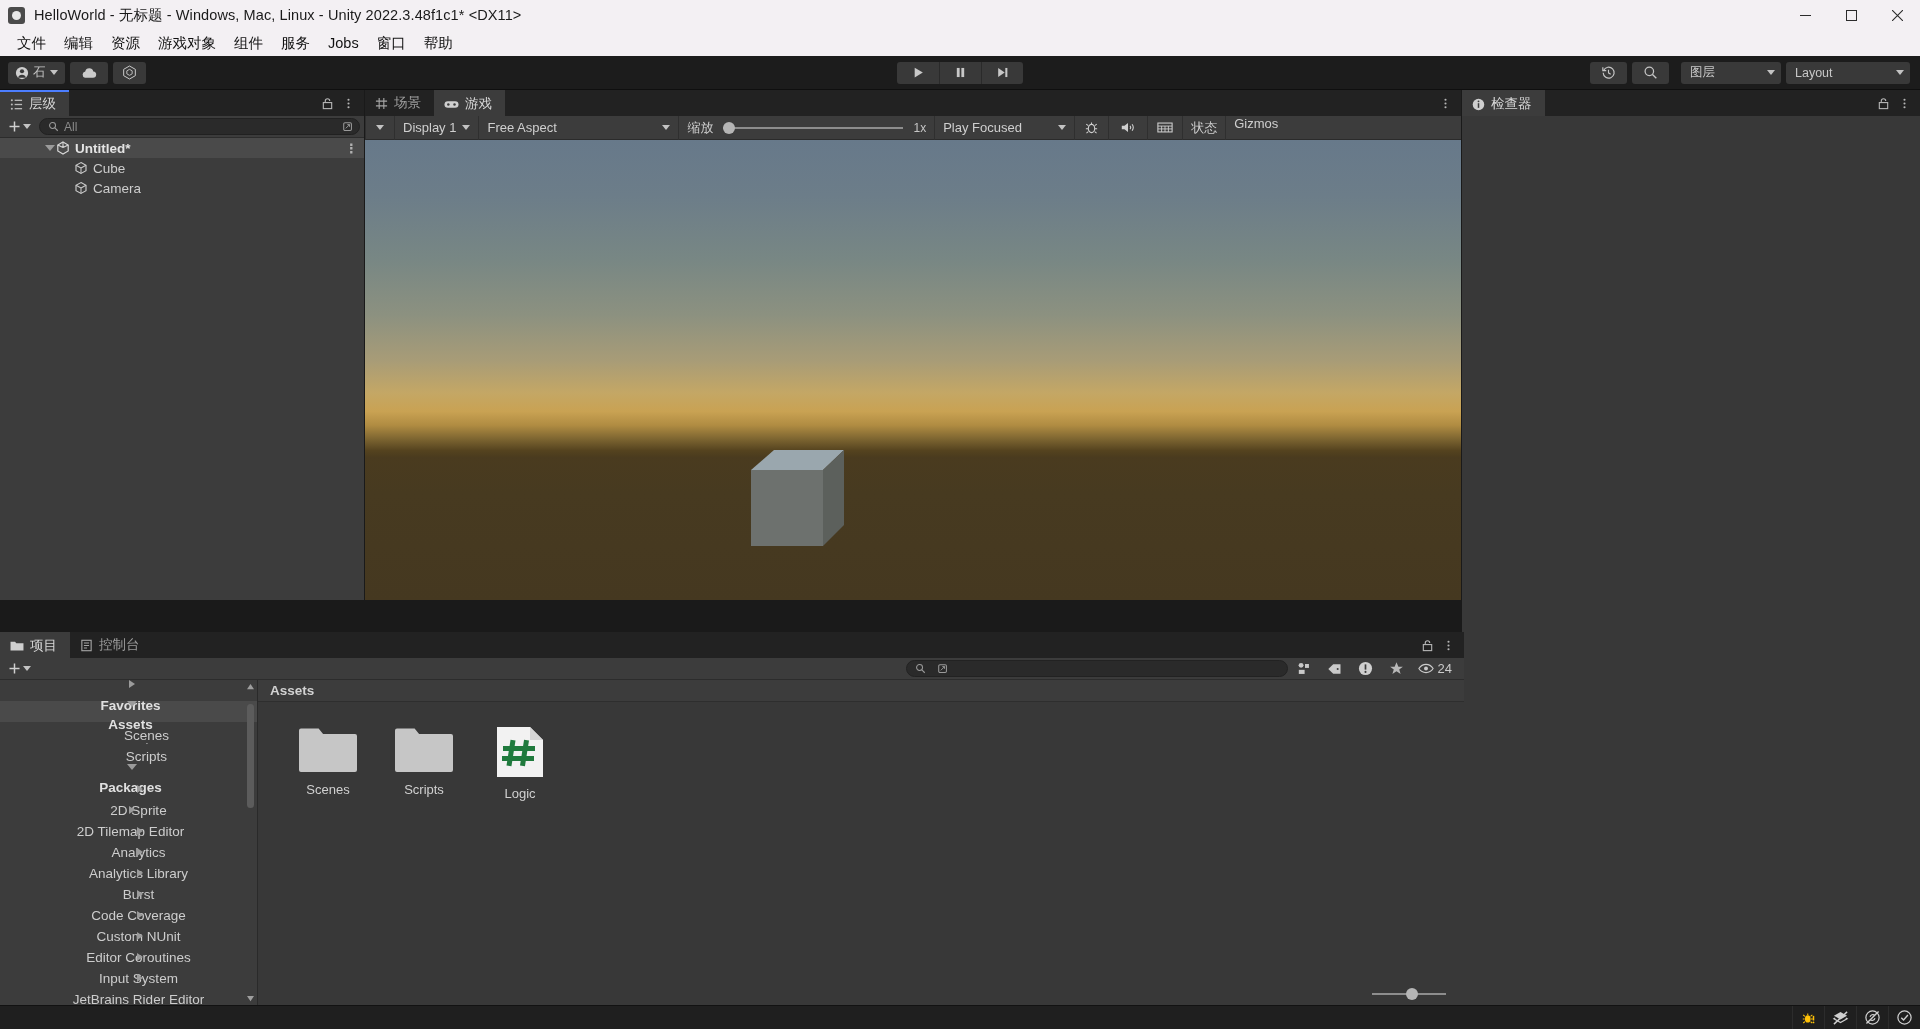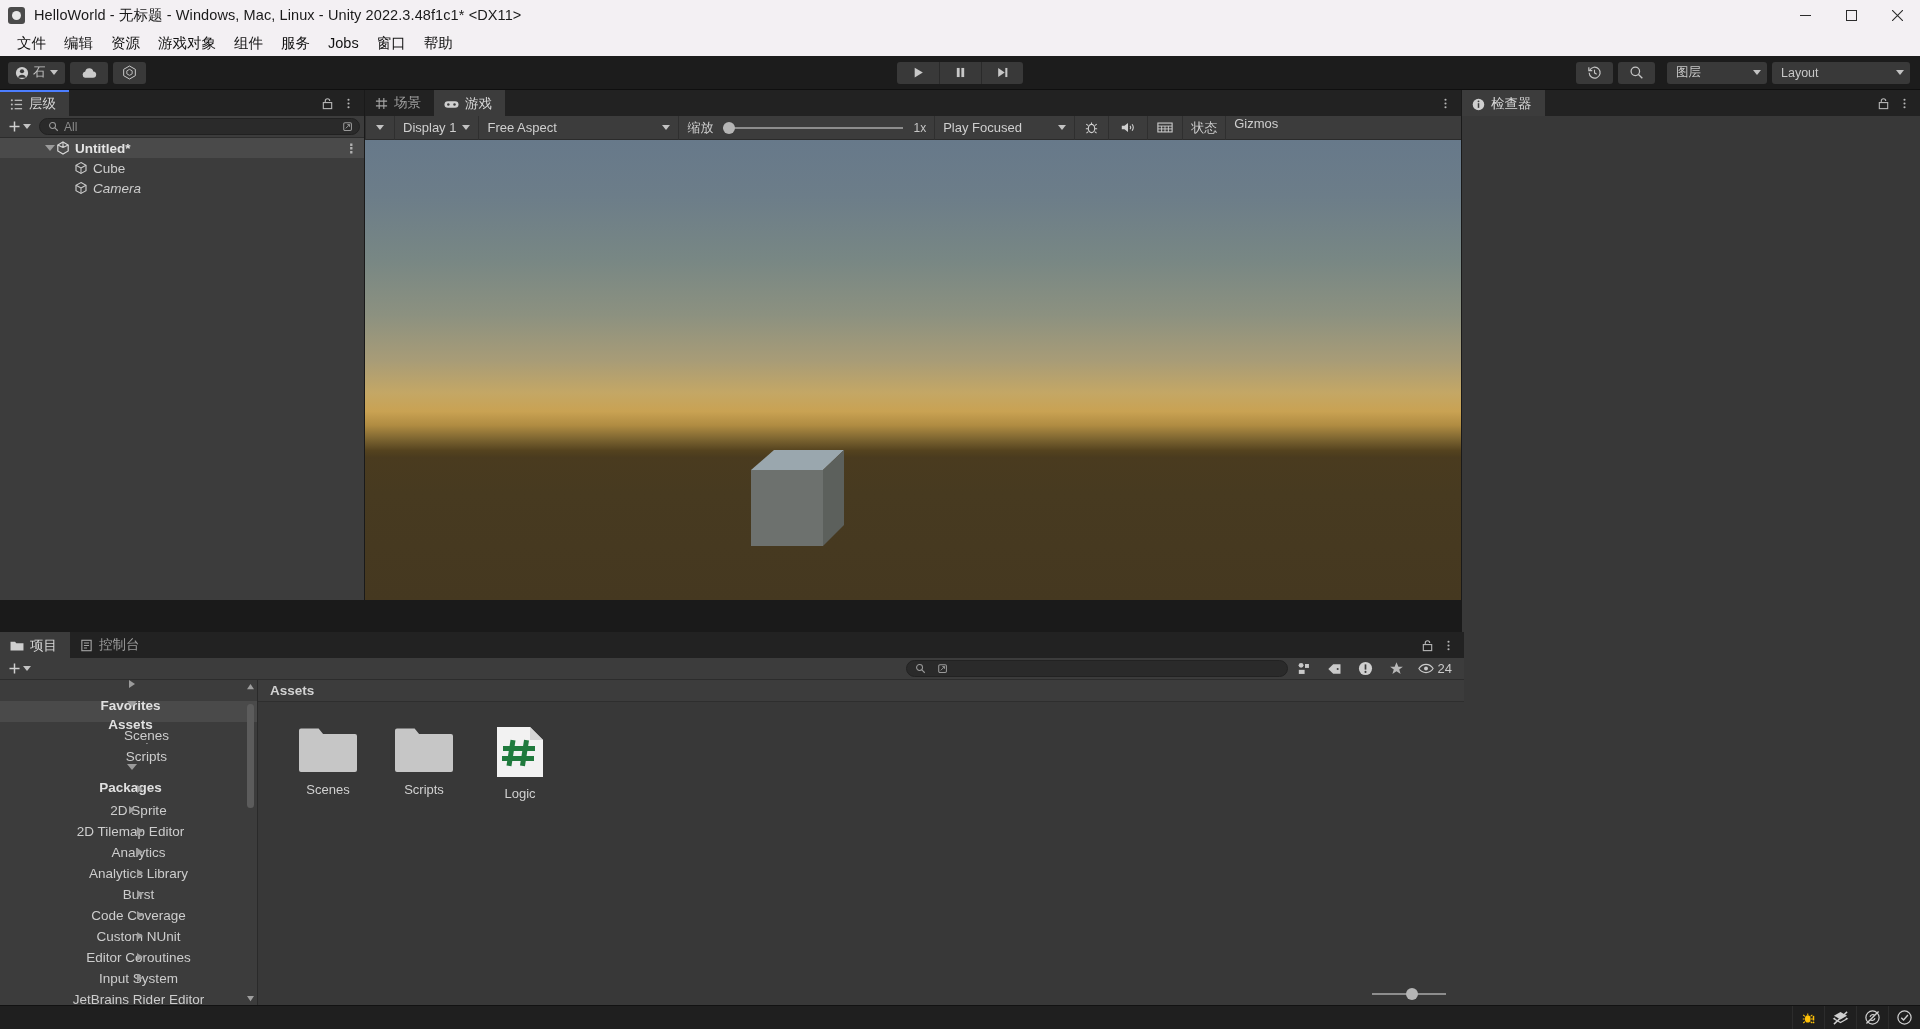--- a/index.html
+++ b/index.html
@@ -318,21 +318,21 @@
       <div class="tb-btn" style="padding:0 11px;">
         <svg width="15" height="15" viewBox="0 0 18 18">
           <circle cx="7.6" cy="7.6" r="5.1" fill="none" stroke="#c6c6c6" stroke-width="1.5"></circle>
           <path d="M11.4 11.4 16 16" stroke="#c6c6c6" stroke-width="1.6"></path>
         </svg>
       </div>
       <div class="tb-dd" style="width:100px;margin-left:7px;">
         <span>图层</span>
         <span class="caret"></span>
       </div>
-      <div class="tb-dd" style="width:138px;">
+      <div class="tb-dd" style="width:124px;">
         <span>Layout</span>
         <span class="caret"></span>
       </div>
     </div>
   </div>
 
   <div class="workspace">
 
     <div class="col-left">
 
@@ -399,21 +399,21 @@
             <span>Untitled*</span>
             <span class="hdots">⋮</span>
           </div>
           <div class="hrow" style="padding-left:74px;">
             <svg width="14" height="14" viewBox="0 0 14 14">
               <path d="M7 1.6 12 4.3v5.4L7 12.4 2 9.7V4.3z" fill="none" stroke="#c9c9c9" stroke-width="1.15"></path>
               <path d="M7 7 12 4.3 M7 7 2 4.3 M7 7v5.4" stroke="#c9c9c9" stroke-width="1.05" fill="none"></path>
             </svg>
             <span>Cube</span>
           </div>
-          <div class="hrow" style="padding-left:74px;font-style:italic;">
+          <div class="hrow" style="padding-left:74px;">
             <svg width="14" height="14" viewBox="0 0 14 14">
               <path d="M7 1.6 12 4.3v5.4L7 12.4 2 9.7V4.3z" fill="none" stroke="#c9c9c9" stroke-width="1.15"></path>
               <path d="M7 7 12 4.3 M7 7 2 4.3 M7 7v5.4" stroke="#c9c9c9" stroke-width="1.05" fill="none"></path>
             </svg>
             <span>Camera</span>
           </div>
         </div>
       </div>
 
       <div class="hsplit"></div>

